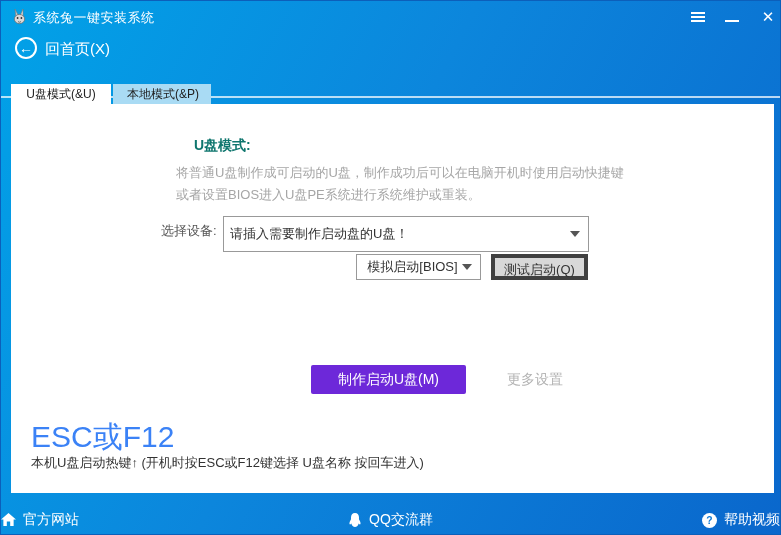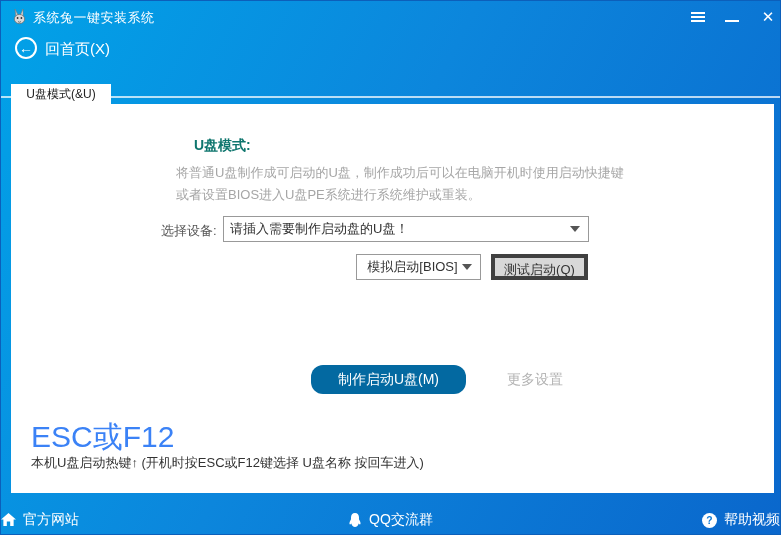--- a/index.html
+++ b/index.html
@@ -37,31 +37,31 @@
   .tab.inactive { background:#a9dbf4; color:#222; width:98px; margin-left:2px; }
 
   
   .panel { position:absolute; left:10px; top:103px; right:6px; height:389px; background:#fff; }
   .heading { position:absolute; left:183px; top:33px; font-size:14px; font-weight:bold; color:#0f766e; }
   .desc { position:absolute; left:165px; color:#a6a6a6; font-size:13px; }
   .desc1 { top:60px; } .desc2 { top:82px; }
 
   .device-label { position:absolute; left:150px; top:118px; font-size:13px; color:#555; }
   .select-box { position:absolute; background:#fff; border:1px solid #999; display:flex; align-items:center; cursor:pointer; }
-  .device-select { left:212px; top:112px; width:366px; height:26px; }
+  .device-select { left:212px; top:112px; width:366px; height:36px; }
   .select-box .val { flex:1; padding-left:6px; font-size:13px; color:#333; white-space:nowrap; overflow:hidden; }
   .caret { width:0; height:0; border-left:5px solid transparent; border-right:5px solid transparent;
     border-top:6px solid #555; margin-right:8px; flex:none; }
   .bootmode-select { left:345px; top:150px; width:125px; height:26px;text-align:center; }
 
   .test-btn { position:absolute; left:480px; top:150px; width:97px; height:26px; background:#d8d8d8;
     border:4px solid #404040; font-size:13px; color:#333; text-align:center; line-height:24px; cursor:pointer; }
 
-  .make-btn { position:absolute; left:300px; top:261px; width:155px; height:29px; background:#0369a1;
-    border:none; border-radius:12px; color:#fff; font-size:14px; text-align:center; line-height:29px; cursor:pointer; }
+  .make-btn { position:absolute; left:300px; top:261px; width:155px; height:29px; background:#6d28d9;
+    border:none; border-radius:2px; color:#fff; font-size:14px; text-align:center; line-height:29px; cursor:pointer; }
   .more-settings { position:absolute; left:496px; top:267px; font-size:14px; color:#b3b3b3; cursor:pointer; }
 
   .hotkey { position:absolute; left:20px; top:313px; font-size:30px; color:#3b82f6; }
   .hotkey-note { position:absolute; left:20px; top:350px; font-size:13px; color:#333; }
 
   
   .footer { position:absolute; left:0; top:503px; width:100%; height:32px; display:flex;
     align-items:center; justify-content:space-between; gap:38px; }
   .footer-link { display:flex; align-items:center; gap:7px; color:#fff; font-size:14px; cursor:pointer; }
   .footer-link svg { display:block; }
@@ -95,20 +95,21 @@
   </div>
 
   <div class="nav-row">
     <div class="back-btn">←</div>
     <span class="back-label">回首页(X)</span>
     <div class="nav-sep"></div>
   </div>
 
   <div class="tabs">
     <div class="tab active">U盘模式(&amp;U)</div>
+    <div class="tab inactive">本地模式(&amp;P)</div>
   </div>
 
   <div class="panel">
     <div class="heading">U盘模式:</div>
     <div class="desc desc1">将普通U盘制作成可启动的U盘，制作成功后可以在电脑开机时使用启动快捷键</div>
     <div class="desc desc2">或者设置BIOS进入U盘PE系统进行系统维护或重装。</div>
 
     <div class="device-label">选择设备:</div>
     <div class="select-box device-select">
       <span class="val">请插入需要制作启动盘的U盘！</span>

